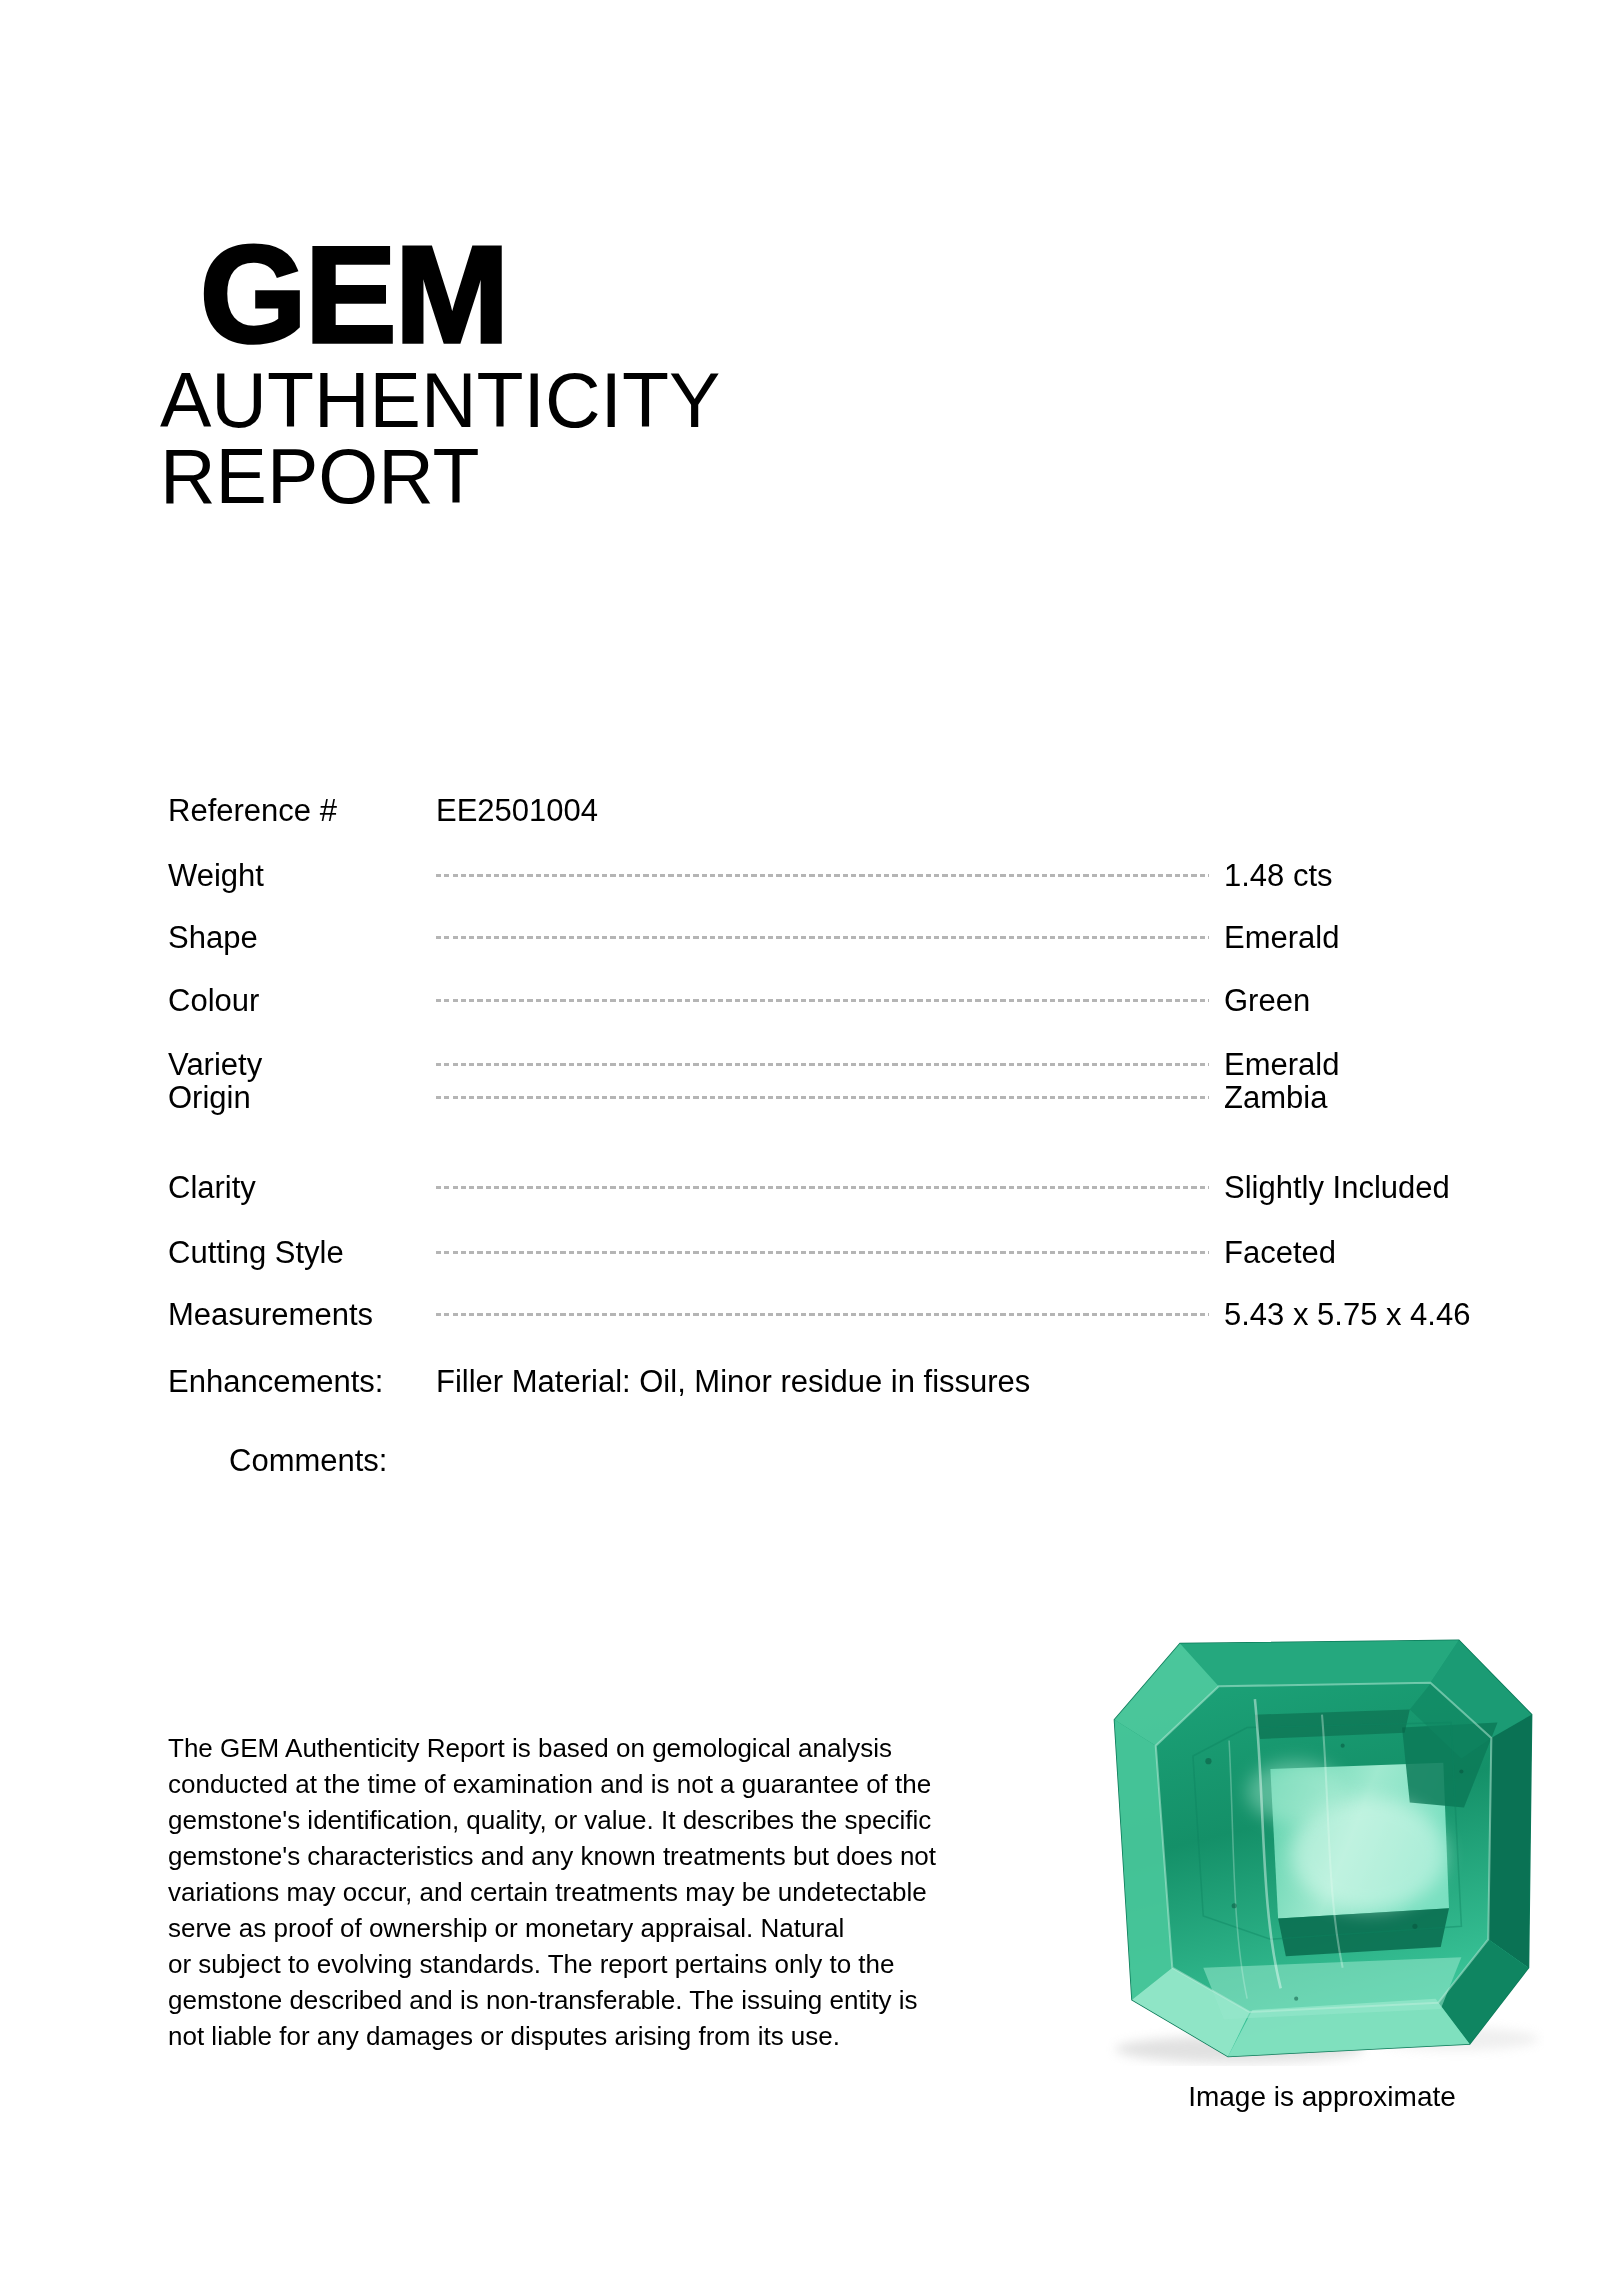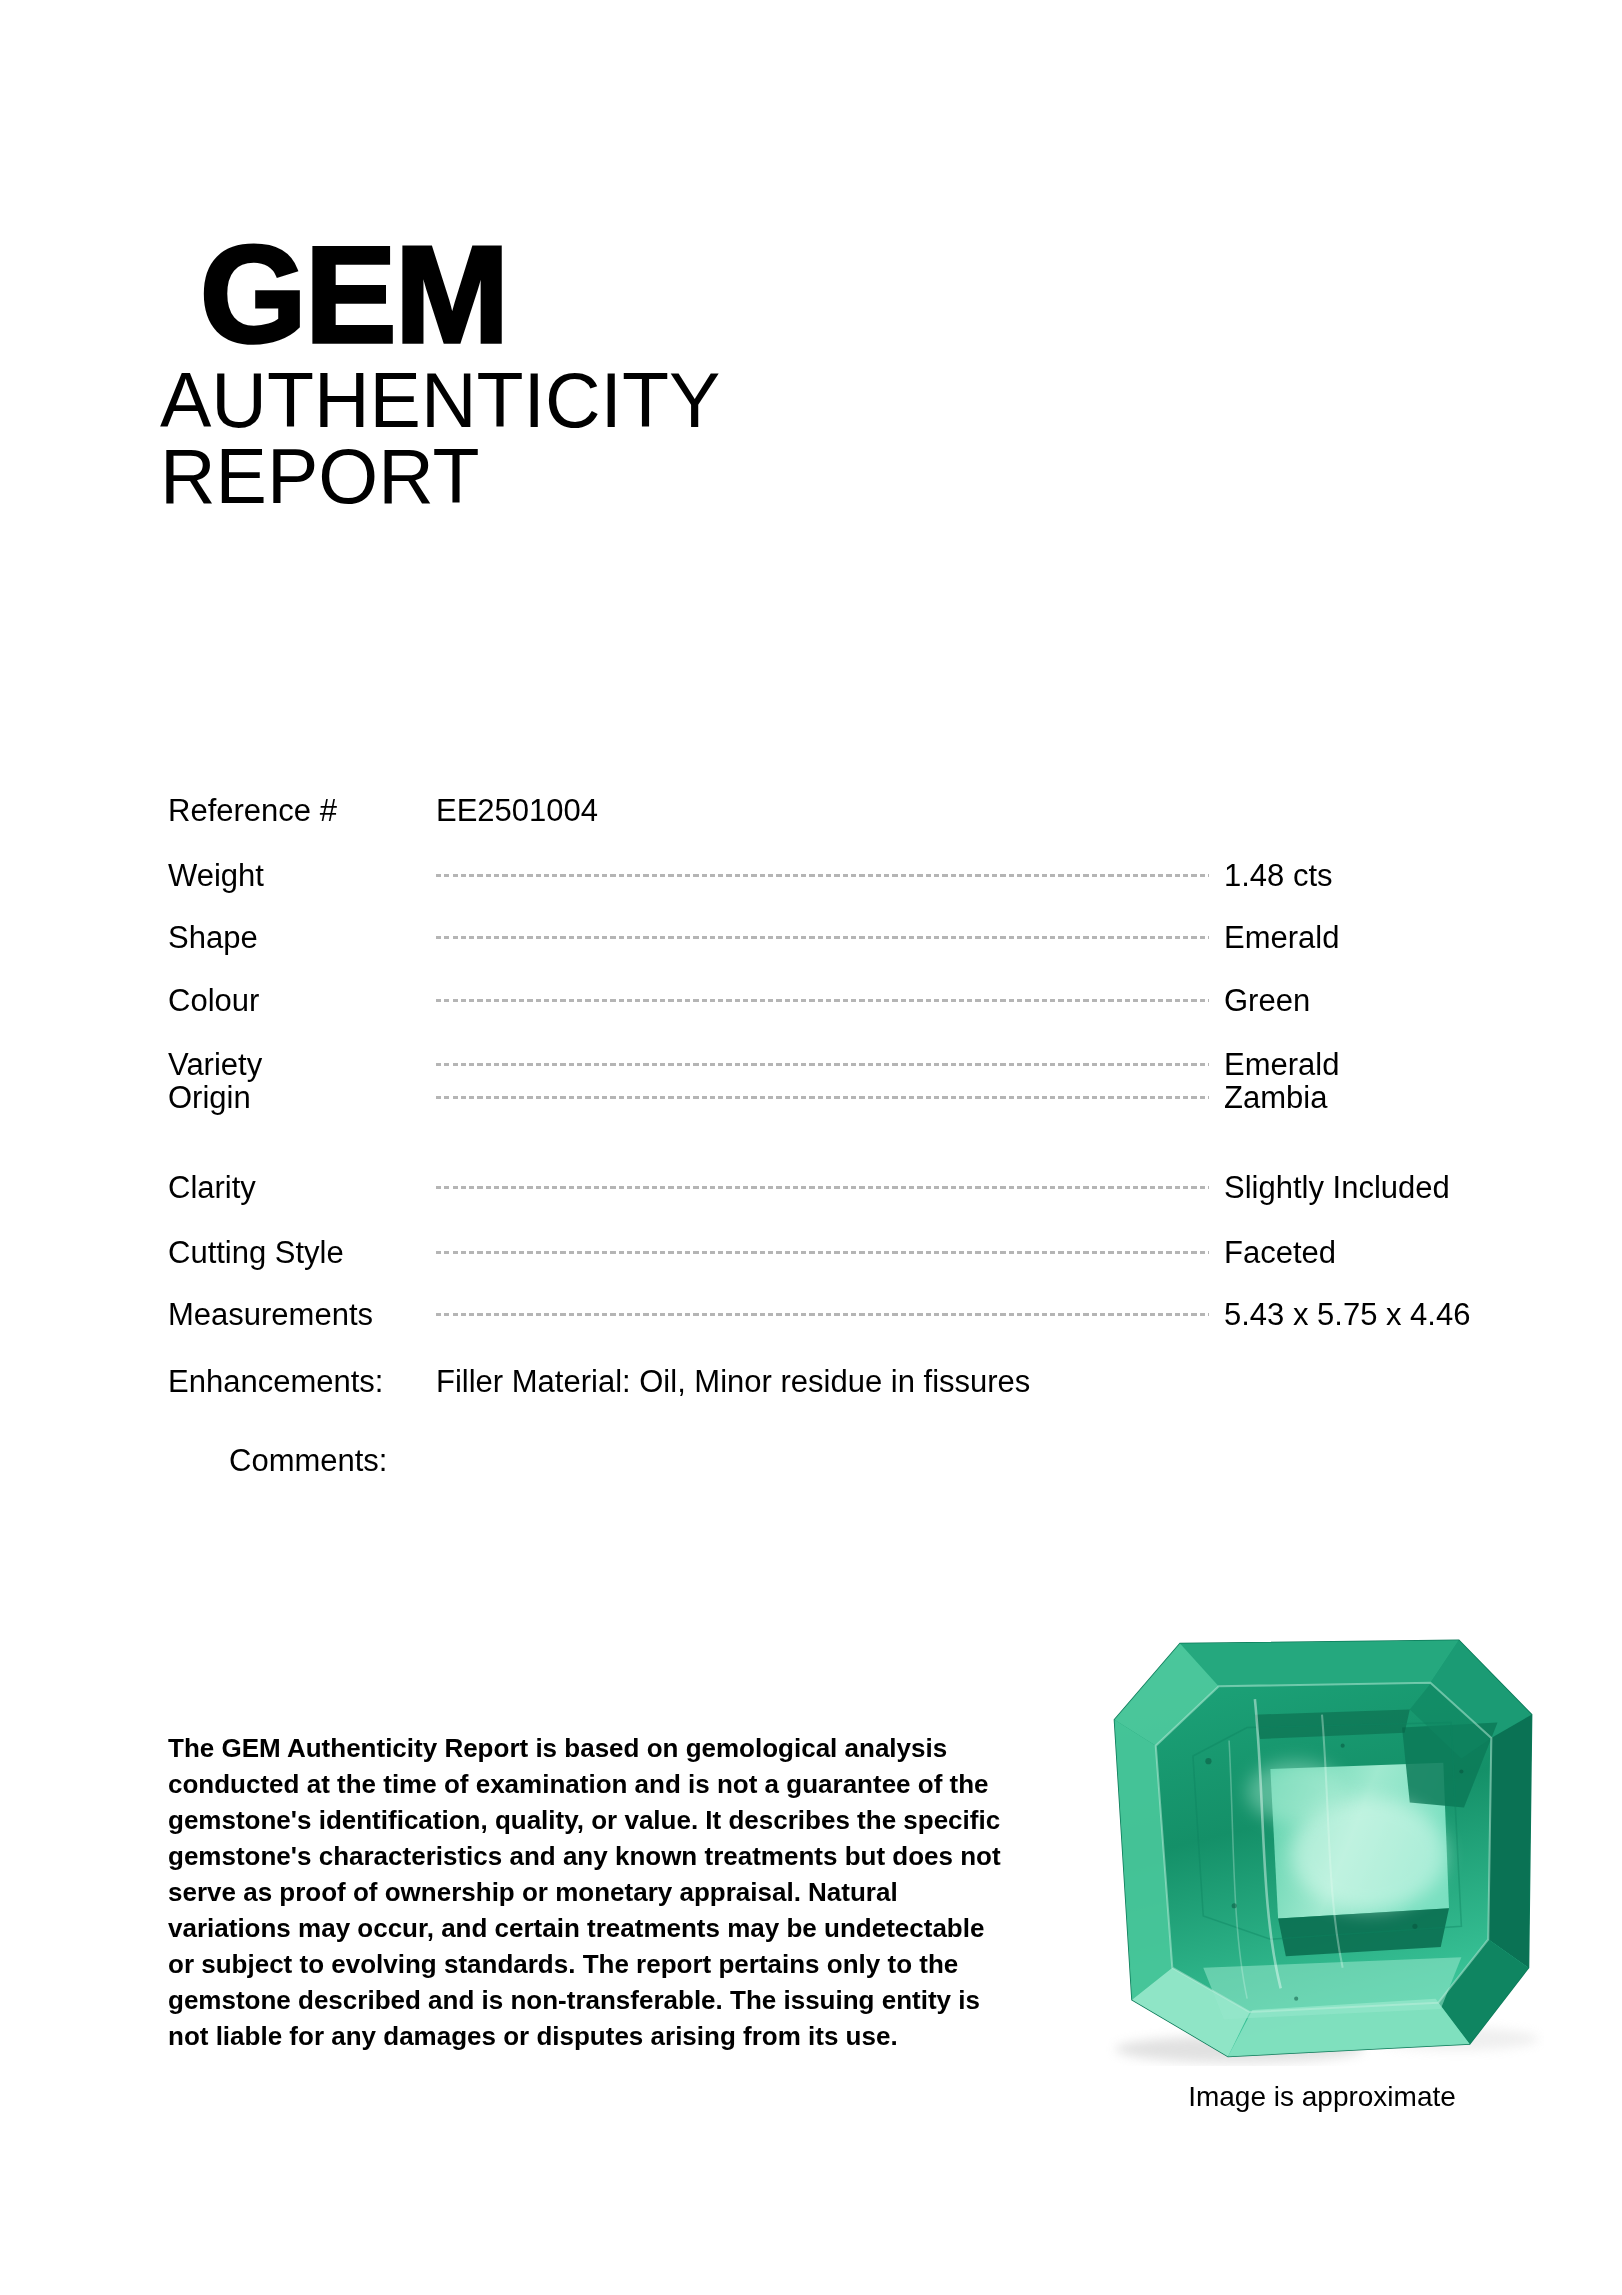--- a/index.html
+++ b/index.html
@@ -48,21 +48,20 @@
     background:repeating-linear-gradient(90deg,#b5b5b5 0 5.2px,transparent 5.2px 8.3px);
   }
   .frow .fvalue{ width:318px; flex:none; white-space:nowrap; }
   .frow .fvalue-left{ flex:1; white-space:nowrap; }
   .frow-comments{ left:229px; }
   
   .disclaimer{
     position:absolute;
     left:168px; top:1730px;
     font-size:26px;
-    font-weight:bold;
   }
   .disclaimer .dline{
     line-height:36px;
     white-space:nowrap;
   }
   
   .gem-figure{
     position:absolute;
     left:1100px; top:1637px;
     width:444px; height:429px;
@@ -141,22 +140,22 @@
   <div class="frow frow-comments" style="top:1440px">
     <span class="flabel">Comments:</span>
     <span class="fvalue-left"></span>
   </div>
 
   <div class="disclaimer">
     <div class="dline">The GEM Authenticity Report is based on gemological analysis</div>
     <div class="dline">conducted at the time of examination and is not a guarantee of the</div>
     <div class="dline">gemstone's identification, quality, or value. It describes the specific</div>
     <div class="dline">gemstone's characteristics and any known treatments but does not</div>
+    <div class="dline">variations may occur, and certain treatments may be undetectable</div>
     <div class="dline">serve as proof of ownership or monetary appraisal. Natural</div>
-    <div class="dline">variations may occur, and certain treatments may be undetectable</div>
     <div class="dline">or subject to evolving standards. The report pertains only to the</div>
     <div class="dline">gemstone described and is non-transferable. The issuing entity is</div>
     <div class="dline">not liable for any damages or disputes arising from its use.</div>
   </div>
 
   <div class="gem-figure">
     <svg viewBox="0 0 860 830" xmlns="http://www.w3.org/2000/svg">
       <defs>
         <linearGradient id="gBody" x1="0" y1="0" x2="0.25" y2="1">
           <stop offset="0" stop-color="#1fa87d"></stop>

